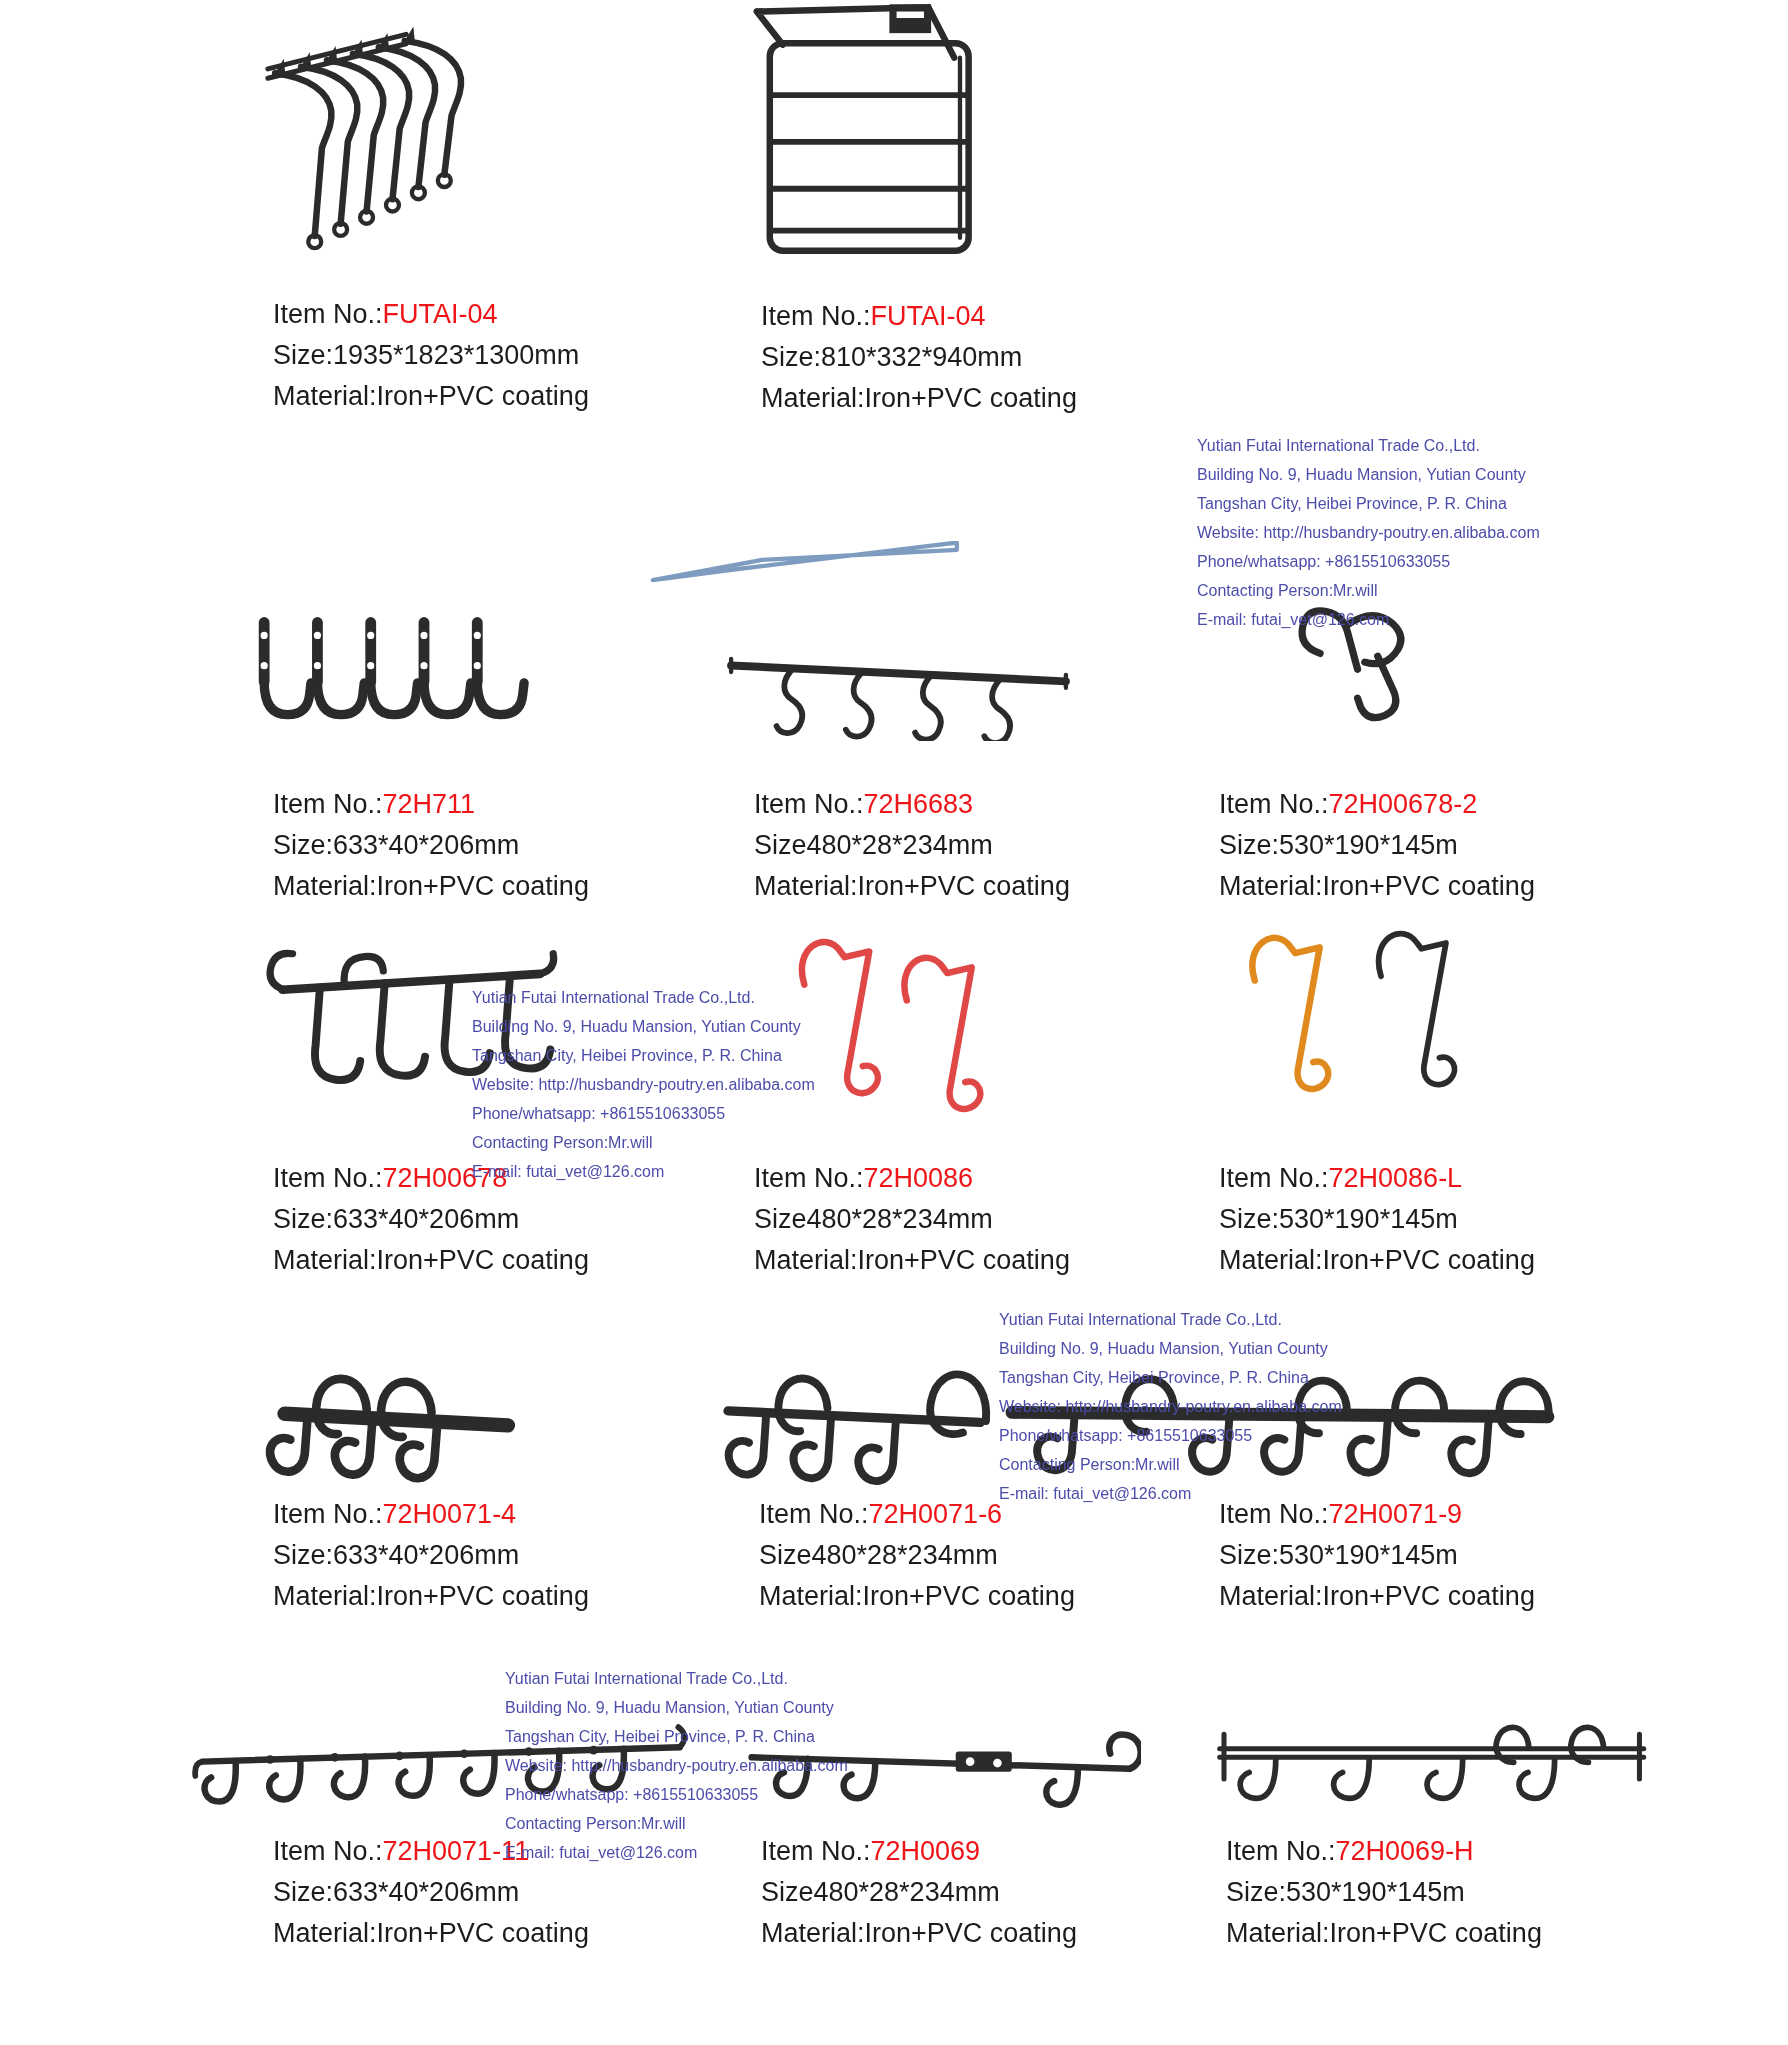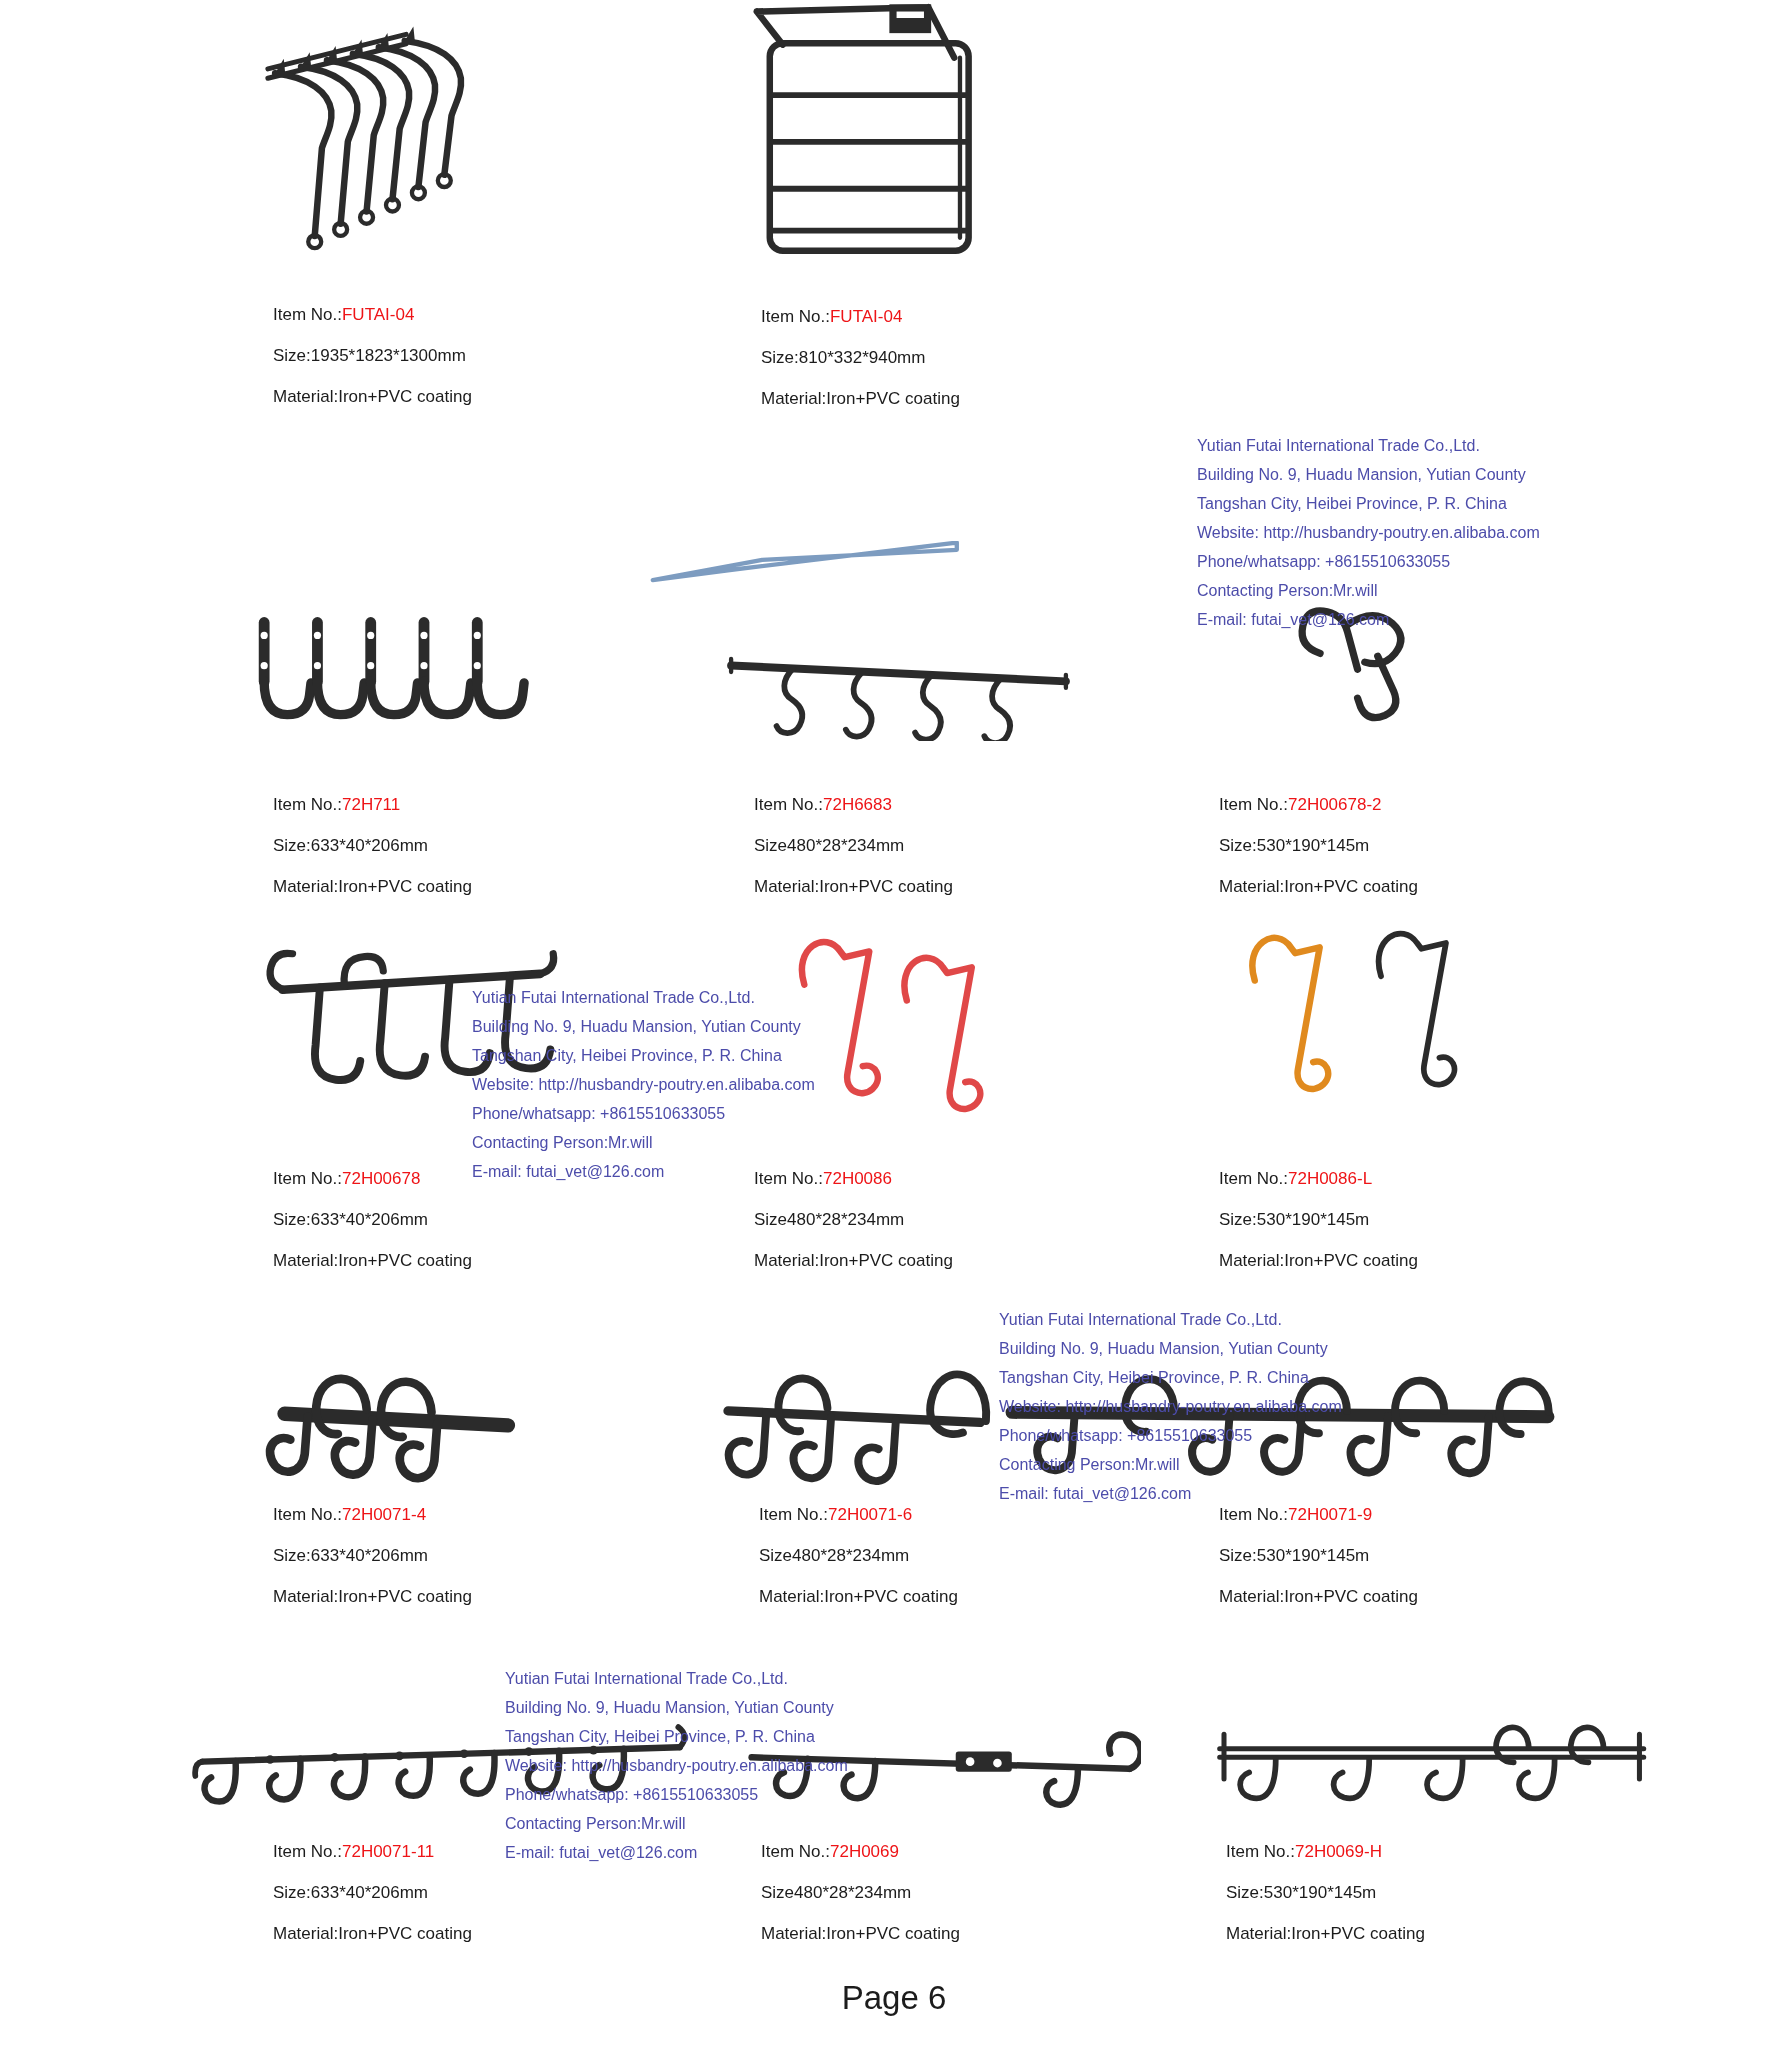--- a/index.html
+++ b/index.html
@@ -9,21 +9,21 @@
   html,body{margin:0;padding:0;background:#fff}
   .page{position:relative;width:1788px;height:2046px;background:#fff;overflow:hidden;
         font-family:"Liberation Sans",sans-serif;color:var(--text_black)}
   .pimg{position:absolute;margin:0;padding:0;z-index:1}
   .pimg svg{width:100%;height:100%;display:block}
   .wk{fill:none;stroke:var(--wire_dark);stroke-linecap:round;stroke-linejoin:round}
   .rd{fill:none;stroke:var(--hook_red);stroke-linecap:round;stroke-linejoin:round}
   .og{fill:none;stroke:var(--hook_orange);stroke-linecap:round;stroke-linejoin:round}
   .fillk{fill:var(--wire_dark);stroke:none}
   .hole{fill:#ffffff;stroke:none}
-  .ptext{position:absolute;z-index:4;font-size:17px;white-space:nowrap}
+  .ptext{position:absolute;z-index:4;font-size:27px;white-space:nowrap}
   .pline{height:41px;line-height:41px}
   .plabel{color:var(--text_black)}
   .pcode{color:var(--item_red)}
   .wm{position:absolute;z-index:5;font-size:16px;line-height:29px;color:var(--watermark_blue);white-space:nowrap}
   .callout{position:absolute;left:634px;top:459px;width:537px;height:81px;z-index:3;
            border:5px solid var(--callout_border);background:#fff;
            display:flex;align-items:center;justify-content:center;font-size:27px;color:#111}
   .callout-tail{position:absolute;left:647px;top:541px;width:317px;height:45px;z-index:3}
   .pageno{position:absolute;left:0;top:1979px;width:100%;text-align:center;font-size:33px;z-index:4}
 </style>
@@ -342,16 +342,15 @@
     <div class="pline"><span class="plabel">Item No.:</span><span class="pcode">72H0069</span></div>
     <div class="pline">Size480*28*234mm</div>
     <div class="pline">Material:Iron+PVC coating</div>
   </div>
   <div class="ptext" style="left:1226px;top:1831px">
     <div class="pline"><span class="plabel">Item No.:</span><span class="pcode">72H0069-H</span></div>
     <div class="pline">Size:530*190*145m</div>
     <div class="pline">Material:Iron+PVC coating</div>
   </div>
 
-  <div class="pageno">Page 6</div>
 
 </div>
 
 
 </body></html>

